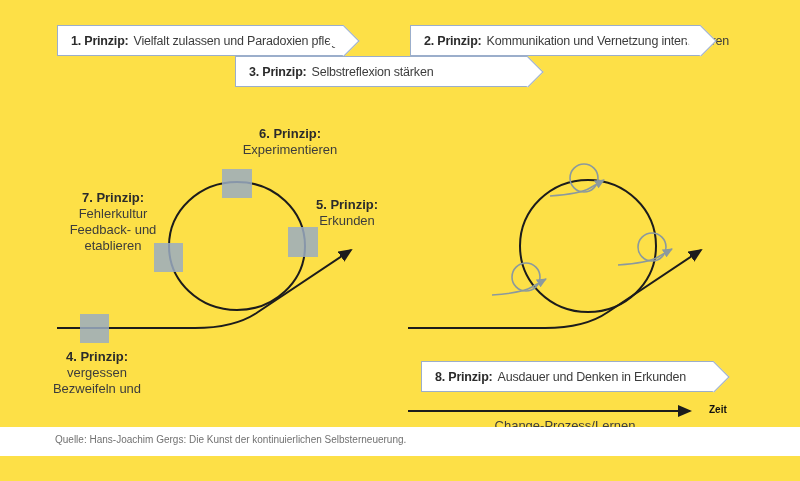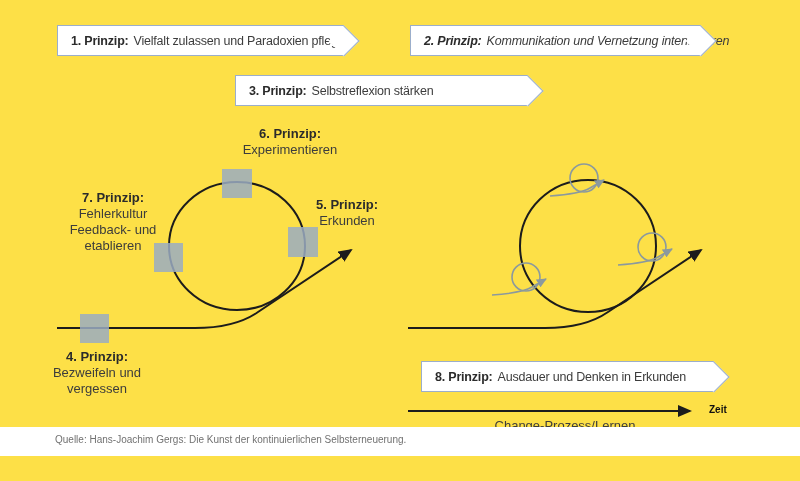--- a/index.html
+++ b/index.html
@@ -12,22 +12,22 @@
   
   .banner{position:absolute;height:31px;box-sizing:border-box;background:#FFFFFF;
           border:1.5px solid #9BAECB;border-right:none;display:flex;align-items:center;
           padding-left:13px;white-space:nowrap;z-index:2;
           font-size:12.5px;letter-spacing:-0.2px;color:#3C3C3C;}
   .banner::after{content:"";position:absolute;top:50%;right:-11px;width:21px;height:21px;
           background:#FFFFFF;transform:translateY(-50%) rotate(45deg);
           border-top:1.5px solid #9BAECB;border-right:1.5px solid #9BAECB;}
   .banner .num{font-weight:bold;color:#2B2B2B;margin-right:5px;}
   .banner-1{left:57px;top:25px;width:287px;}
-  .banner-2{left:410px;top:25px;width:291px;font-style:italic;}
-  .banner-3{left:235px;top:75px;width:293px;}
+  .banner-2{left:410px;top:25px;width:291px;}
+  .banner-3{left:235px;top:56px;width:293px;}
   .banner-8{left:408px;top:361px;width:293px;margin-left:13px;}
 
   
   .lbl{position:absolute;z-index:2;text-align:center;font-size:13px;line-height:16px;color:#3C3C3C;}
   .lbl .num{font-weight:bold;color:#2B2B2B;}
   .lbl-p6{left:230px;top:126px;width:120px;}
   .lbl-p7{left:43px;top:190px;width:140px;}
   .lbl-p5{left:287px;top:197px;width:120px;}
   .lbl-p4{left:27px;top:349px;width:140px;}
 
@@ -113,22 +113,22 @@
     <div>Fehlerkultur</div>
     <div>Feedback- und</div>
     <div>etablieren</div>
   </div>
   <div class="lbl lbl-p5">
     <div class="num">5. Prinzip:</div>
     <div>Erkunden</div>
   </div>
   <div class="lbl lbl-p4">
     <div class="num">4. Prinzip:</div>
+    <div>vergessen</div>
     <div>Bezweifeln und</div>
-    <div>vergessen</div>
   </div>
 
   <div class="zeit">Zeit</div>
   <div class="change">Change-Prozess/Lernen</div>
 
   <div class="footer">
     <div class="src">Quelle: Hans-Joachim Gergs: Die Kunst der kontinuierlichen Selbsterneuerung.</div>
   </div>
 
 </div>

